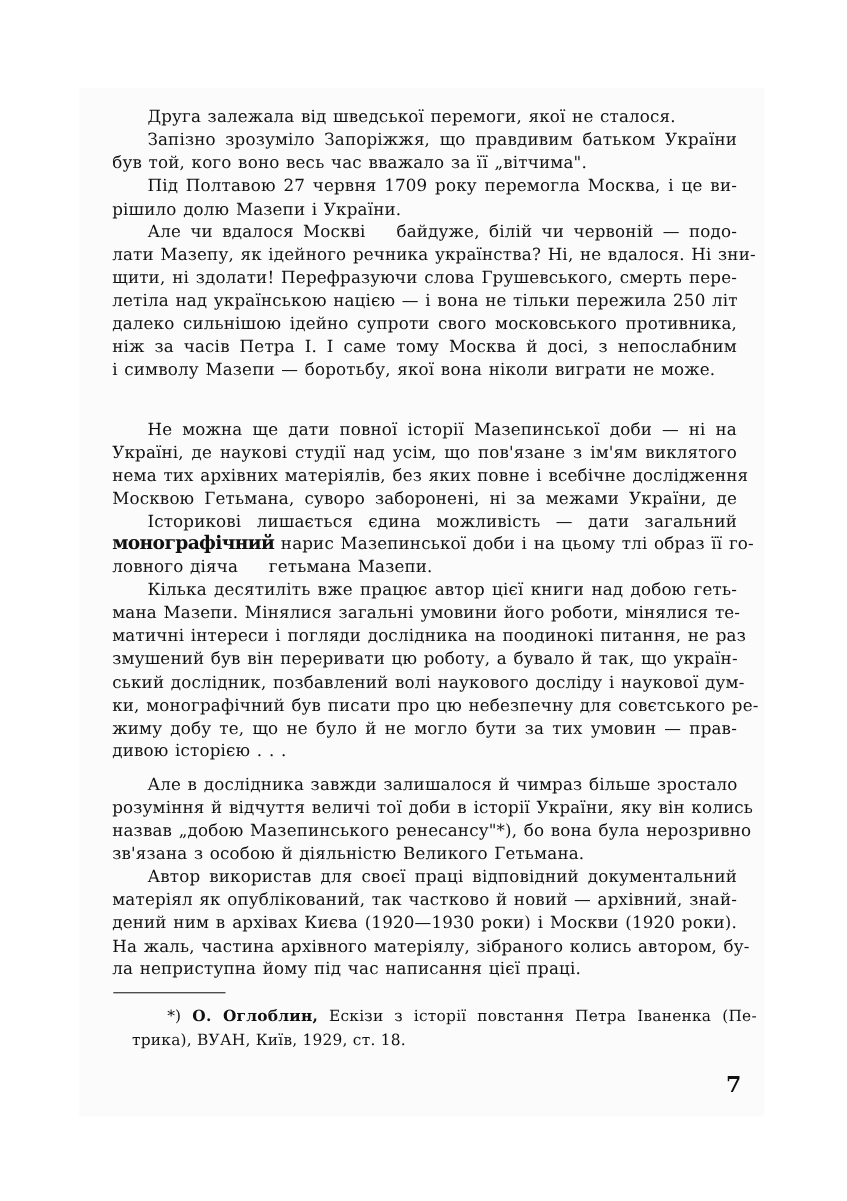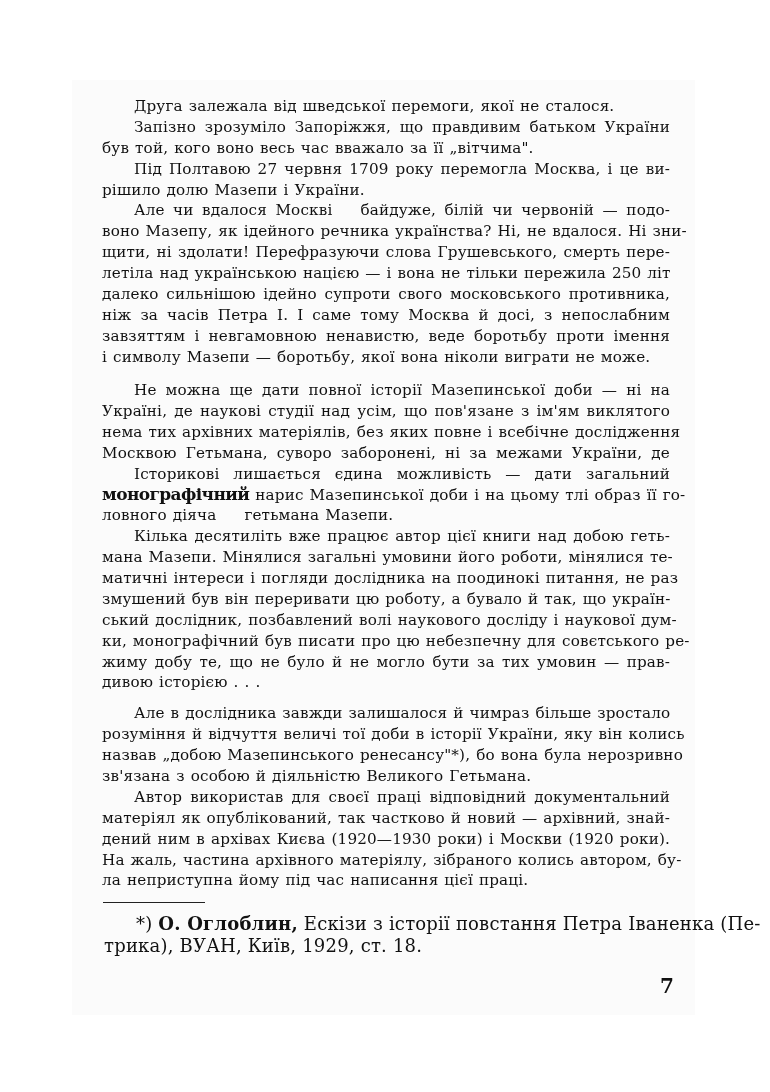--- a/index.html
+++ b/index.html
@@ -47,24 +47,24 @@
     .rule {
       position: absolute;
       left: 103px;
       top: 902px;
       width: 102px;
       height: 0;
       border-top: 1.5px solid #222;
     }
     .footnote {
       position: absolute;
-      left: 104px;
+      left: 120px;
       top: 913px;
       width: 568px;
-      font-size: 18px;
+      font-size: 14px;
       line-height: 22px;
       letter-spacing: 0.2px;
     }
     .footnote .line { height: 22px; }
     .footnote .author { font-weight: bold; }
     .page-number {
       position: absolute;
       left: 660px;
       top: 974px;
       font-size: 20px;
@@ -77,26 +77,25 @@
 
 <div class="scan"></div>
 
 <div class="text-block" style="top:96px;">
   <span class="line indent last">Друга залежала від шведської перемоги, якої не сталося.</span>
   <span class="line indent">Запізно зрозуміло Запоріжжя, що правдивим батьком України</span>
   <span class="line last">був той, кого воно весь час вважало за її „вітчима".</span>
   <span class="line indent">Під Полтавою 27 червня 1709 року перемогла Москва, і це ви-</span>
   <span class="line last">рішило долю Мазепи і України.</span>
   <span class="line indent"><span>Але чи вдалося Москві</span><span class="gap"></span><span>байдуже, білій чи червоній — подо-</span></span>
-  <span class="line">воно Мазепу, як ідейного речника українства? Ні, не вдалося. Ні зни-</span>
+  <span class="line">лати Мазепу, як ідейного речника українства? Ні, не вдалося. Ні зни-</span>
   <span class="line">щити, ні здолати! Перефразуючи слова Грушевського, смерть пере-</span>
   <span class="line">летіла над українською нацією — і вона не тільки пережила 250 літ</span>
   <span class="line">далеко сильнішою ідейно супроти свого московського противника,</span>
   <span class="line">ніж за часів Петра І. І саме тому Москва й досі, з непослабним</span>
-  <span class="line">завзяттям і невгамовною ненавистю, веде боротьбу проти імення</span>
   <span class="line last">і символу Мазепи — боротьбу, якої вона ніколи виграти не може.</span>
 </div>
 
 <div class="text-block" style="top:380px;">
   <span class="line indent">Не можна ще дати повної історії Мазепинської доби — ні на</span>
   <span class="line">Україні, де наукові студії над усім, що пов'язане з ім'ям виклятого</span>
   <span class="line">нема тих архівних матеріялів, без яких повне і всебічне дослідження</span>
   <span class="line">Москвою Гетьмана, суворо заборонені, ні за межами України, де</span>
   <span class="line indent">Історикові лишається єдина можливість — дати загальний</span>
   <span class="line"><span class="bold">монографічний</span> <span>нарис Мазепинської доби і на цьому тлі образ її го-</span></span>

